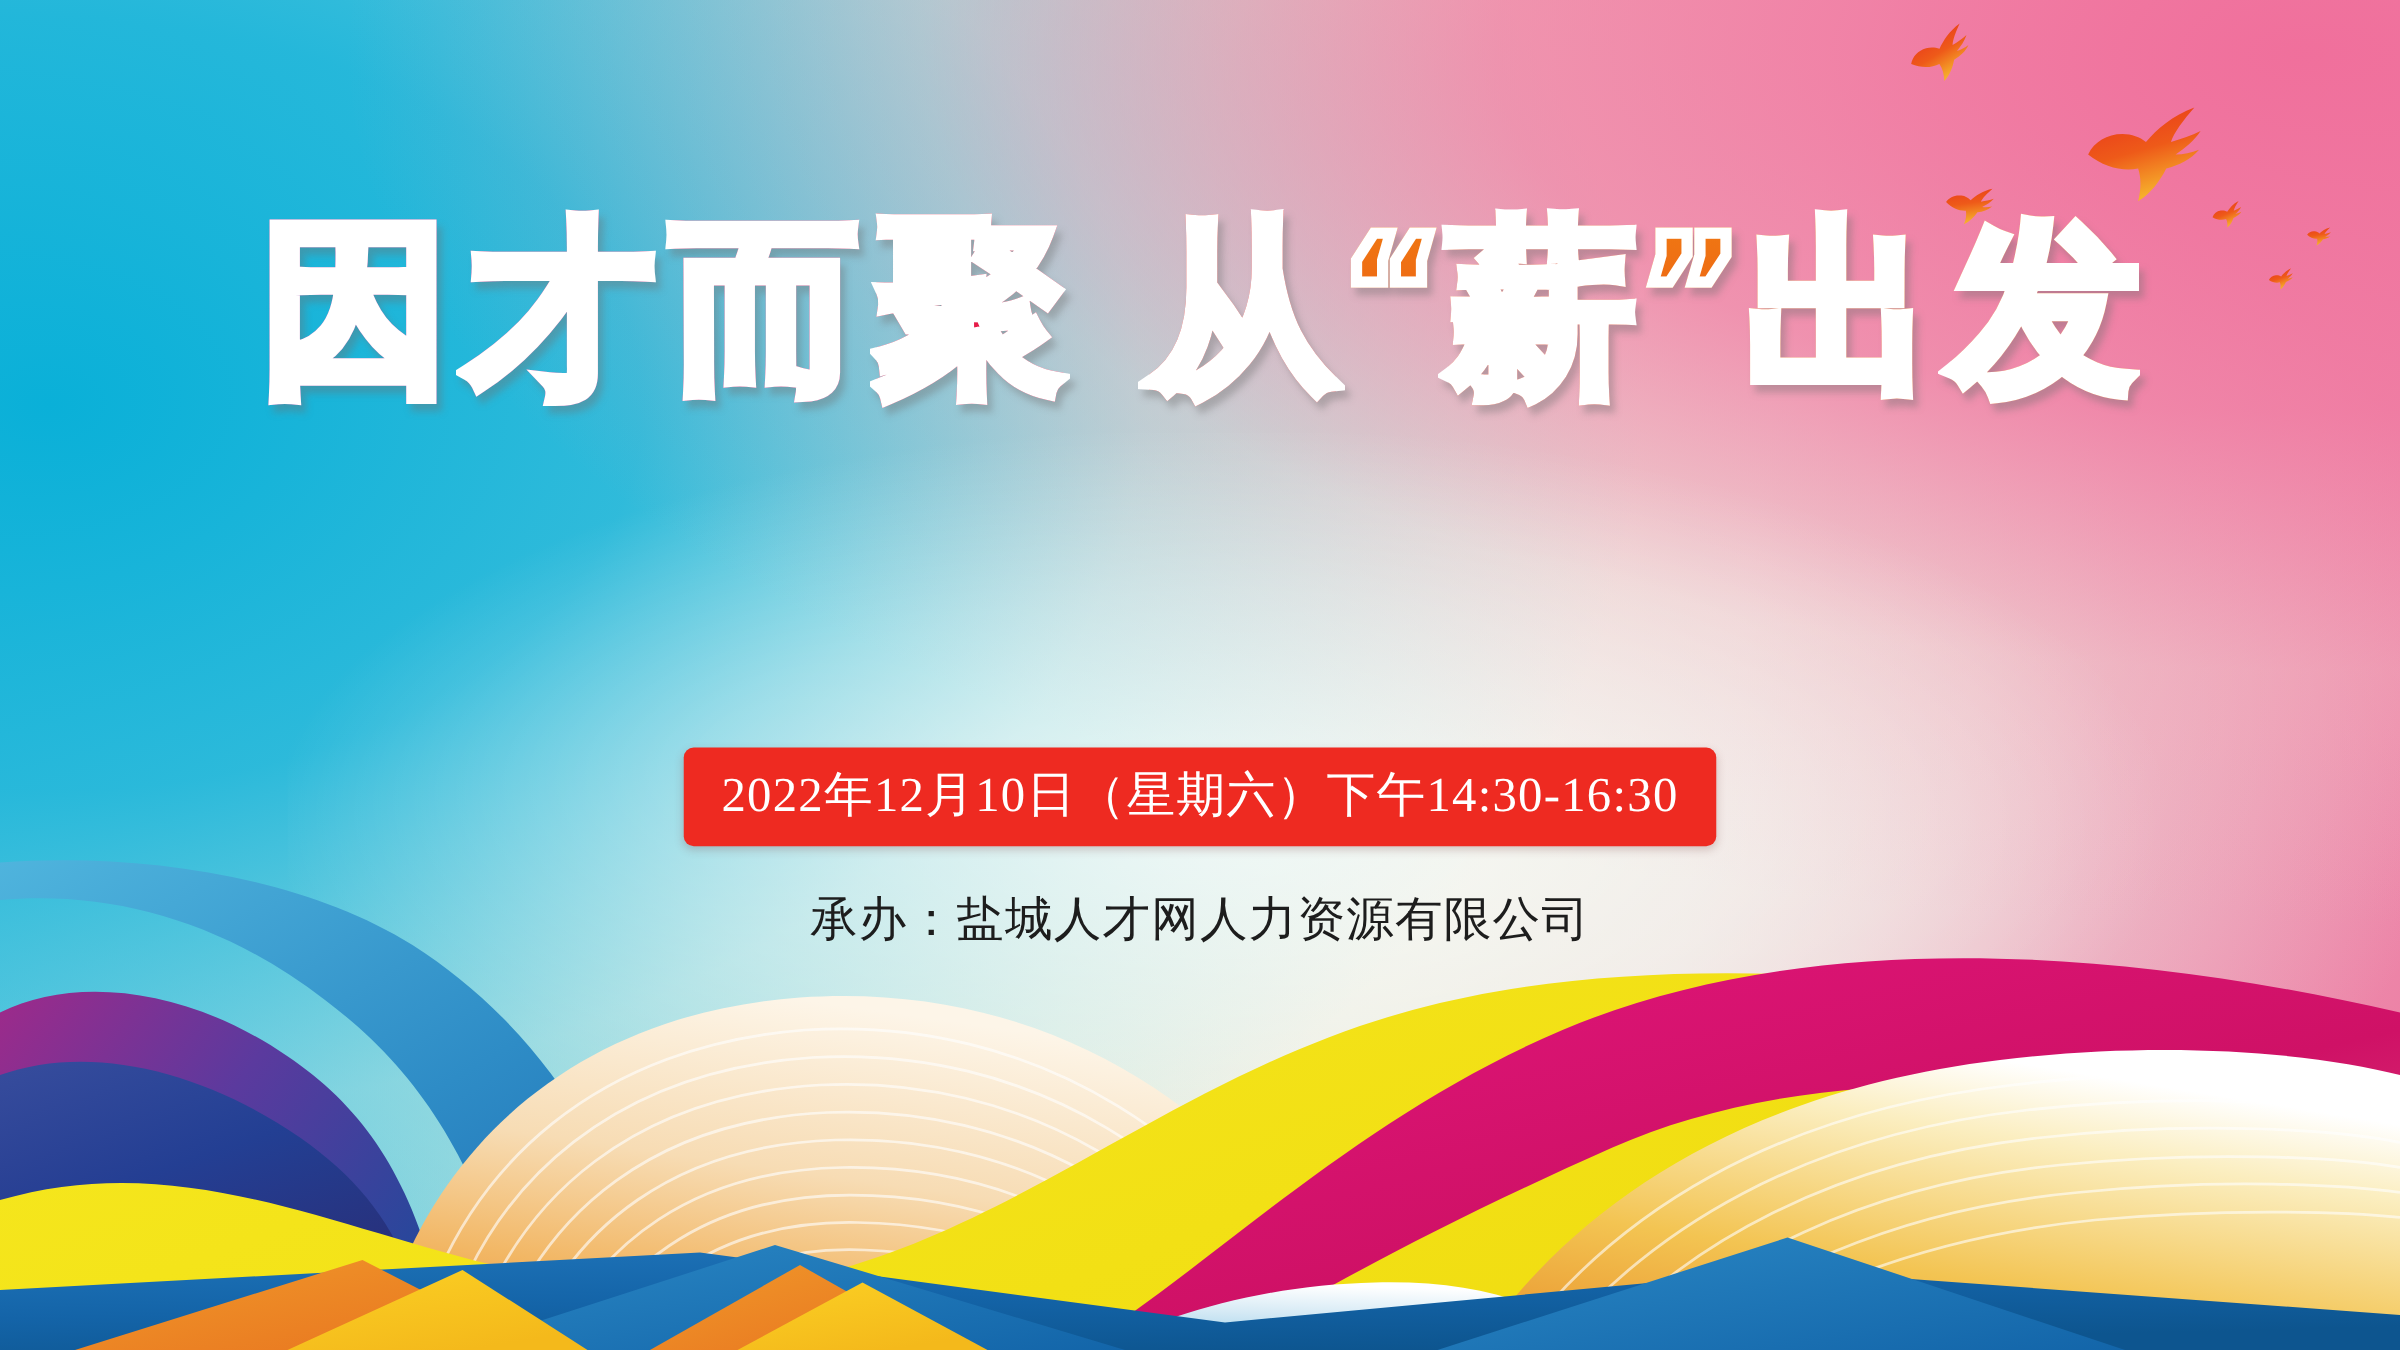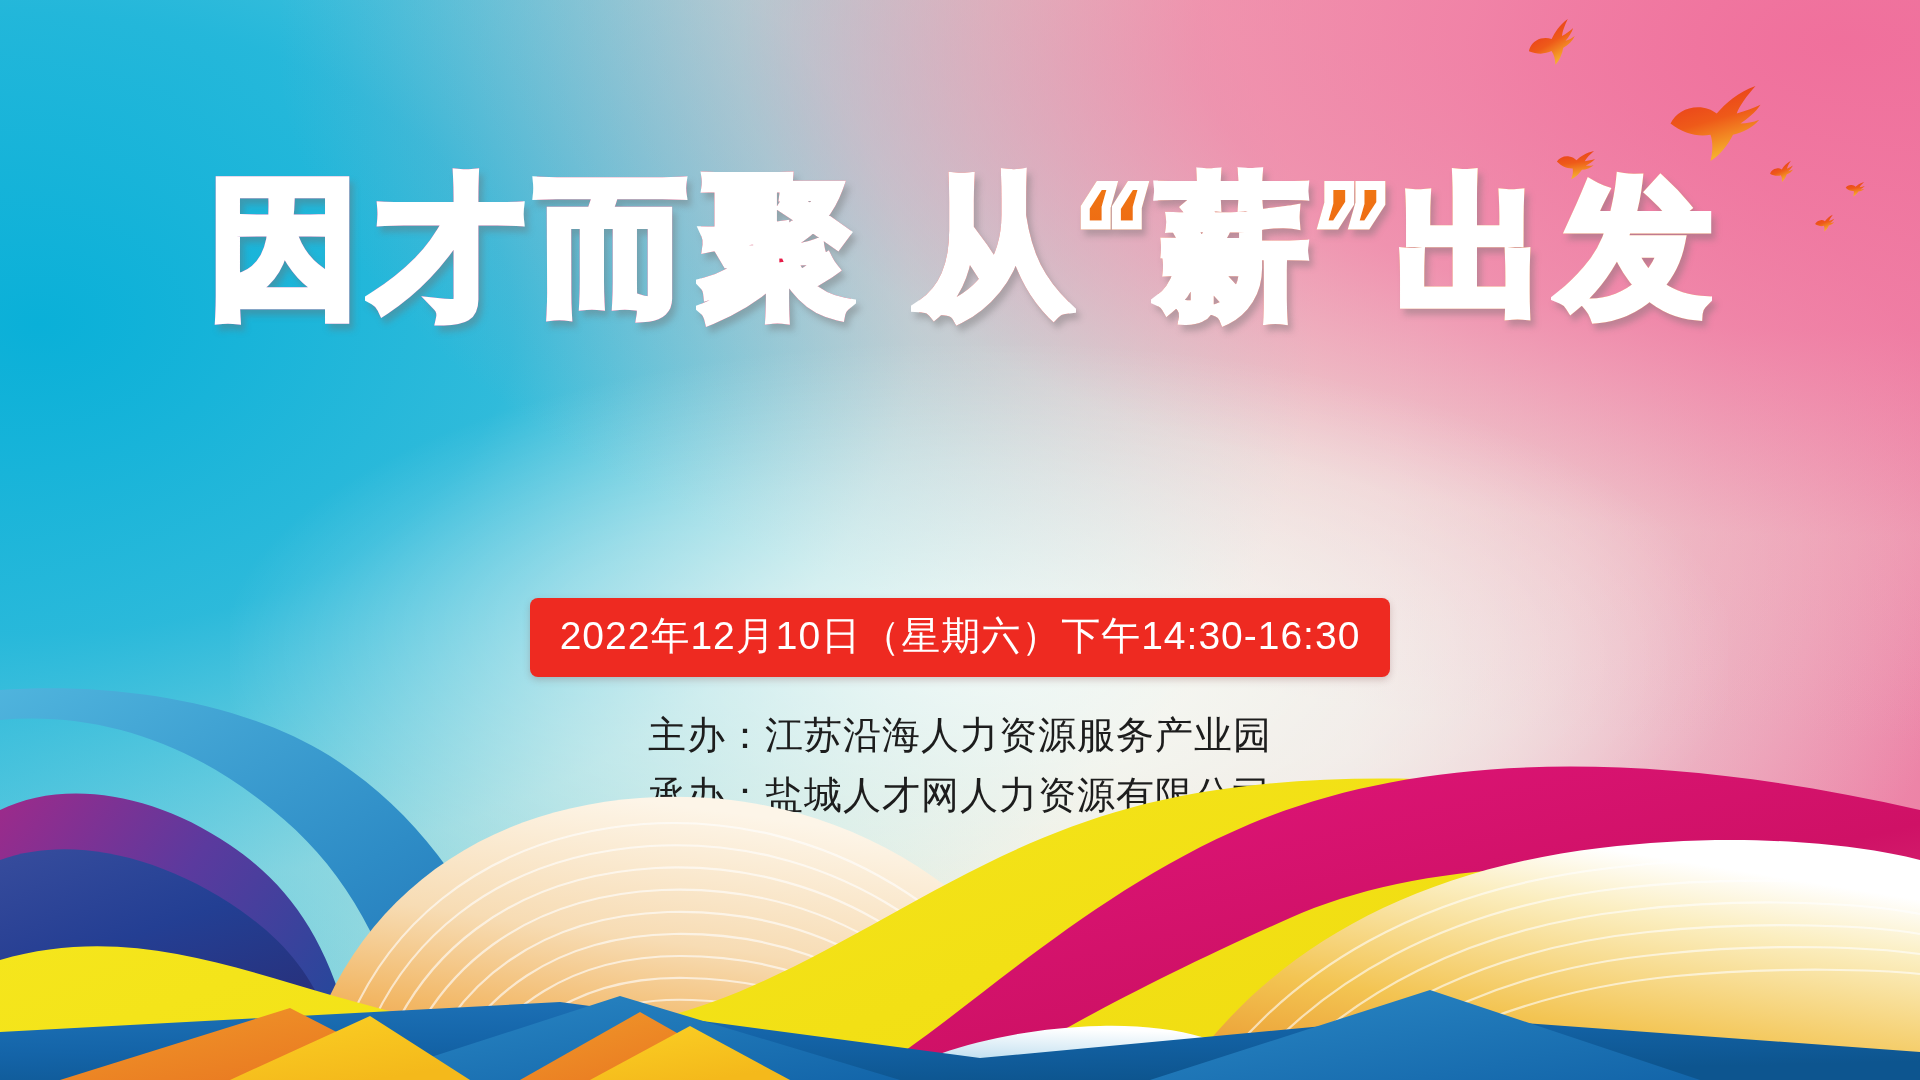--- a/index.html
+++ b/index.html
@@ -80,21 +80,21 @@
   .date-badge-wrap { position:absolute; left:0; right:0; top:598px; text-align:center; }
   .date-badge {
     display:inline-block;
     background:#ee2a21;
     color:#ffffff;
     font-size:39px;
     font-weight:normal;
     letter-spacing:1px;
     padding:11px 30px 14px 30px;
     border-radius:8px;
-    font-family:Liberation Sans, sans-serif;
+    font-family:Liberation Serif, serif;
     box-shadow:0 3px 7px rgba(120,60,60,0.25);
     white-space:nowrap;
   }
 
   
   .organizers {
     position:absolute; left:0; right:0; top:705px;
     text-align:center;
     font-family:"DejaVu Sans", sans-serif;
     color:#1d1d1d;
@@ -154,21 +154,20 @@
   <div class="headline">
     <span class="hl-char hl-c1">因</span><span class="hl-char hl-c2">才</span><span class="hl-char hl-c3">而</span><span class="hl-char hl-c4">聚</span><span class="hl-gap"></span><span class="hl-char hl-c5">从</span><span class="hl-char hl-c6 hl-quote">“</span><span class="hl-char hl-c7">薪</span><span class="hl-char hl-c6 hl-quote">”</span><span class="hl-char hl-c6">出</span><span class="hl-char hl-c6">发</span>
   </div>
 
 
   <div class="date-badge-wrap">
     <div class="date-badge">2022年12月10日（星期六）下午14:30-16:30</div>
   </div>
 
   <div class="organizers">
-    <span class="org-line">主办：江苏沿海人力资源服务产业园</span>
     <span class="org-line">承办：盐城人才网人力资源有限公司</span>
   </div>
 
   <svg class="bottom-art" viewBox="0 0 1920 420" preserveAspectRatio="none">
     <defs>
       <linearGradient id="gBlueRib" x1="0" y1="0" x2="0.8" y2="1">
         <stop offset="0%" stop-color="#4fb4dd"></stop>
         <stop offset="60%" stop-color="#2e8cc6"></stop>
         <stop offset="100%" stop-color="#1f6fb4"></stop>
       </linearGradient>

